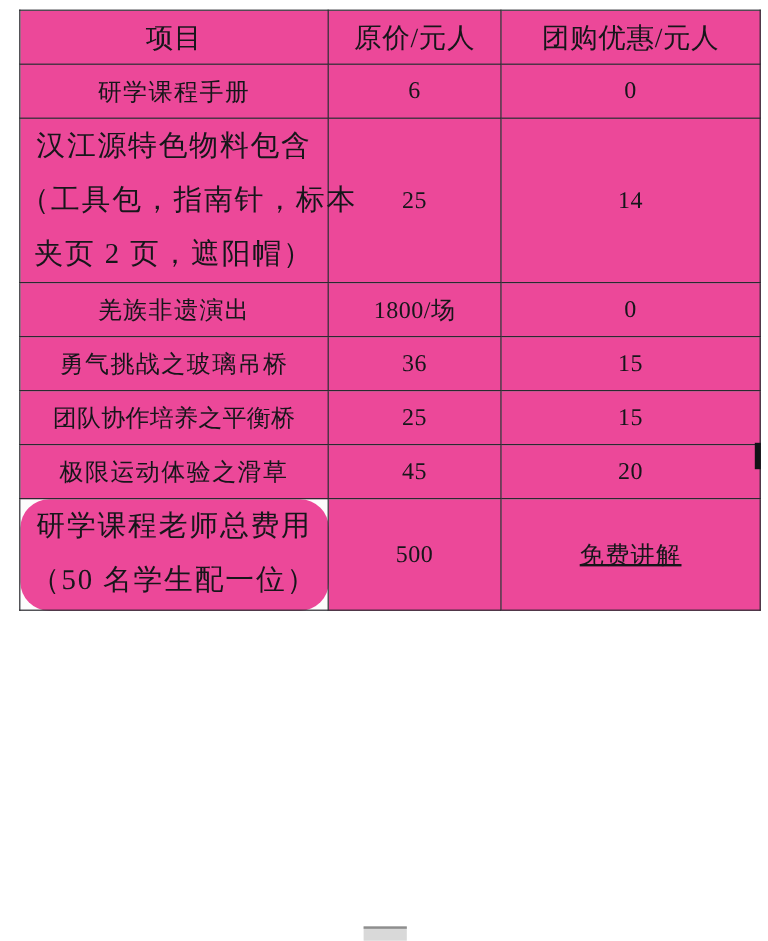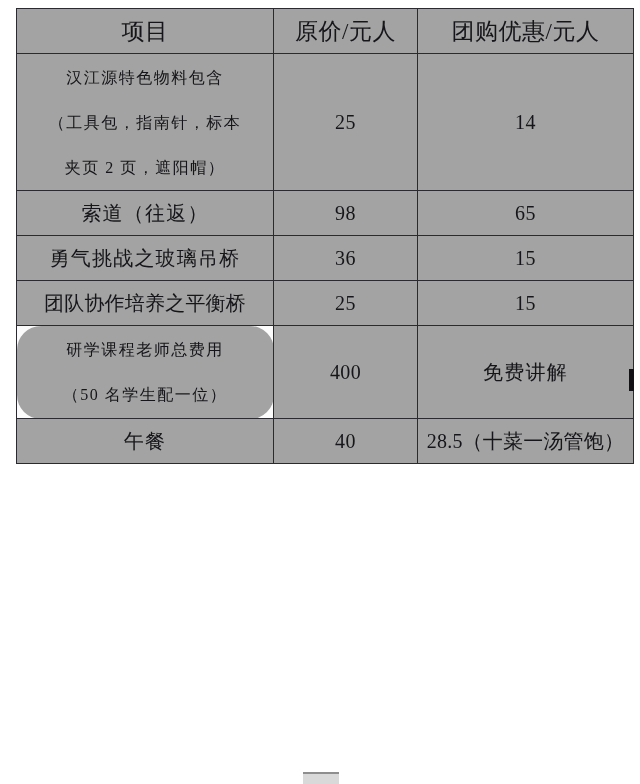--- a/index.html
+++ b/index.html
@@ -33,21 +33,21 @@
     table-layout: fixed;
     background: #fcfcfc;
   }
 
   #price-table td,
   #price-table th {
     border: 1.6px solid #2a2a30;
     padding: 0;
     text-align: center;
     vertical-align: middle;
-    background: #a3a3a3;
+    background: #ec4899;
     font-weight: normal;
     color: #16161a;
   }
 
   col.c-item   { width: 257px; }
   col.c-orig   { width: 144px; }
   col.c-group  { width: 216px; }
 
   
   .hdr-cell {
@@ -68,25 +68,26 @@
     font-size: 20px;
     letter-spacing: 0.4px;
   }
   .txt-cell {
     height: 44px;
     font-size: 20px;
     letter-spacing: 1.2px;
   }
   .bold-note {
     font-weight: bold;
+    text-decoration: underline;
   }
 
   
   .item-multi {
-    font-size: 16px;
+    font-size: 24px;
     letter-spacing: 1.5px;
     line-height: 45px;
     padding: 0 10px;
   }
   .item-multi .ln {
     display: block;
     white-space: nowrap;
   }
   .row-3 .item-multi { height: 136px; }
   .row-2 .item-multi { height: 92px; border-radius: 24px; }
@@ -130,67 +131,72 @@
     <thead>
       <tr>
         <th class="hdr-cell">项目</th>
         <th class="hdr-cell">原价/元人</th>
         <th class="hdr-cell">团购优惠/元人</th>
       </tr>
     </thead>
 
     <tbody>
 
+      <tr>
+        <td class="item-cell">研学课程手册</td>
+        <td class="num-cell">6</td>
+        <td class="num-cell">0</td>
+      </tr>
 
       <tr class="row-3">
         <td class="item-multi">
           <span class="ln">汉江源特色物料包含</span>
           <span class="ln">（工具包，指南针，标本</span>
           <span class="ln">夹页 2 页，遮阳帽）</span>
         </td>
         <td class="num-cell">25</td>
         <td class="num-cell">14</td>
       </tr>
 
-
-
-      <tr>
-        <td class="item-cell">索道（往返）</td>
-        <td class="num-cell">98</td>
-        <td class="num-cell">65</td>
-      </tr>
+      <tr>
+        <td class="item-cell">羌族非遗演出</td>
+        <td class="num-cell">1800/场</td>
+        <td class="num-cell">0</td>
+      </tr>
+
+
 
       <tr>
         <td class="item-cell">勇气挑战之玻璃吊桥</td>
         <td class="num-cell">36</td>
         <td class="num-cell">15</td>
       </tr>
 
       <tr>
         <td class="item-cell tight">团队协作培养之平衡桥</td>
         <td class="num-cell">25</td>
         <td class="num-cell">15</td>
       </tr>
 
+      <tr>
+        <td class="item-cell">极限运动体验之滑草</td>
+        <td class="num-cell">45</td>
+        <td class="num-cell">20</td>
+      </tr>
 
 
       <tr class="row-2">
         <td class="item-multi">
           <span class="ln">研学课程老师总费用</span>
           <span class="ln">（50 名学生配一位）</span>
         </td>
-        <td class="num-cell">400</td>
+        <td class="num-cell">500</td>
         <td class="txt-cell bold-note">免费讲解</td>
       </tr>
 
-      <tr>
-        <td class="item-cell">午餐</td>
-        <td class="num-cell">40</td>
-        <td class="txt-cell tight">28.5（十菜一汤管饱）</td>
-      </tr>
 
 
 
     </tbody>
   </table>
 
   <div id="edge-mark"></div>
   <div id="bottom-artifact"></div>
 
 </div>

